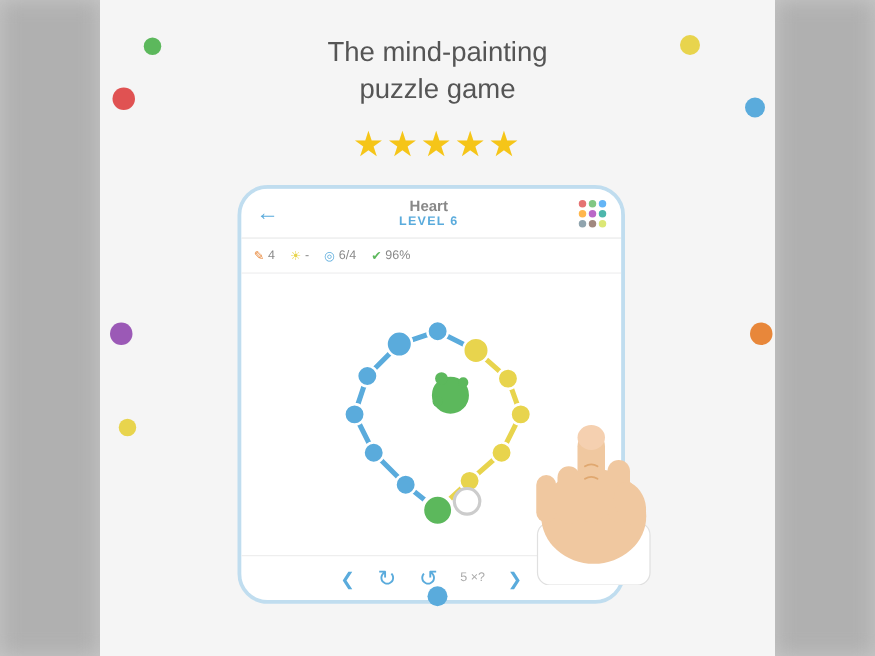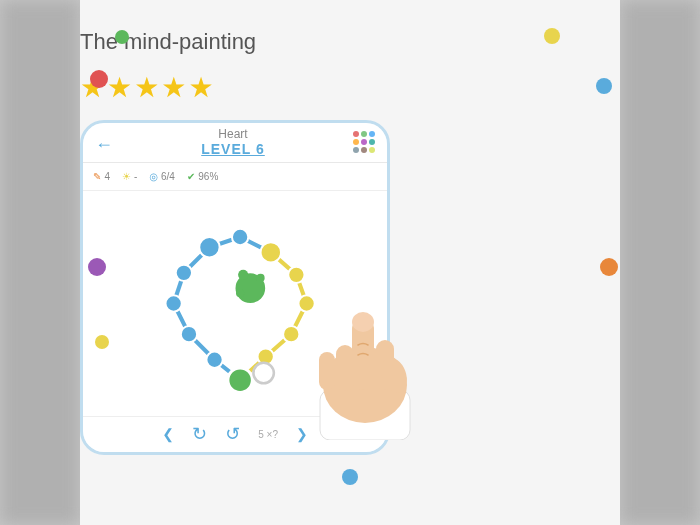--- a/index.html
+++ b/index.html
@@ -29,21 +29,21 @@
     .main-card {
       position: absolute;
       left: 80px;
       top: 0;
       width: 540px;
       height: 525px;
       background: #f5f5f5;
       z-index: 1;
       display: flex;
       flex-direction: column;
-      align-items: flex-start;
+      align-items: center;
     }
 
     
     .title {
       margin-top: 28px;
       font-size: 22px;
       font-weight: 400;
       color: #555;
       text-align: center;
       line-height: 1.3;
@@ -102,28 +102,27 @@
       font-size: 18px;
       cursor: pointer;
     }
 
     .level-info {
       text-align: center;
     }
     .level-name {
       font-size: 12px;
       color: #888;
-      font-weight: 400;
+      font-weight: 700;
     }
     .level-num {
-      font-size: 14px;
+      font-size: 10px;
       color: #5aabdc;
       font-weight: 700;
       letter-spacing: 1px;
-      text-decoration: underline;
     }
 
     .grid-icon {
       display: grid;
       grid-template-columns: repeat(3, 6px);
       gap: 2px;
     }
     .grid-dot {
       width: 6px;
       height: 6px;
@@ -207,20 +206,21 @@
 </head>
 <body>
 
 <div class="bg-left"></div>
 <div class="bg-right"></div>
 
 <div class="main-card">
 
   <div class="title">
     <span>The mind-painting</span><br>
+    <span>puzzle game</span>
   </div>
 
   <div class="stars">★★★★★</div>
 
   <div class="dot" style="width:14px;height:14px;background:#5cb85c;top:30px;left:35px;"></div>
   <div class="dot" style="width:16px;height:16px;background:#e8d44d;top:28px;right:60px;"></div>
   <div class="dot" style="width:18px;height:18px;background:#e05252;top:70px;left:10px;"></div>
   <div class="dot" style="width:16px;height:16px;background:#5aabdc;top:78px;right:8px;"></div>
   <div class="dot" style="width:18px;height:18px;background:#9b59b6;top:258px;left:8px;"></div>
   <div class="dot" style="width:14px;height:14px;background:#e8d44d;top:335px;left:15px;"></div>

